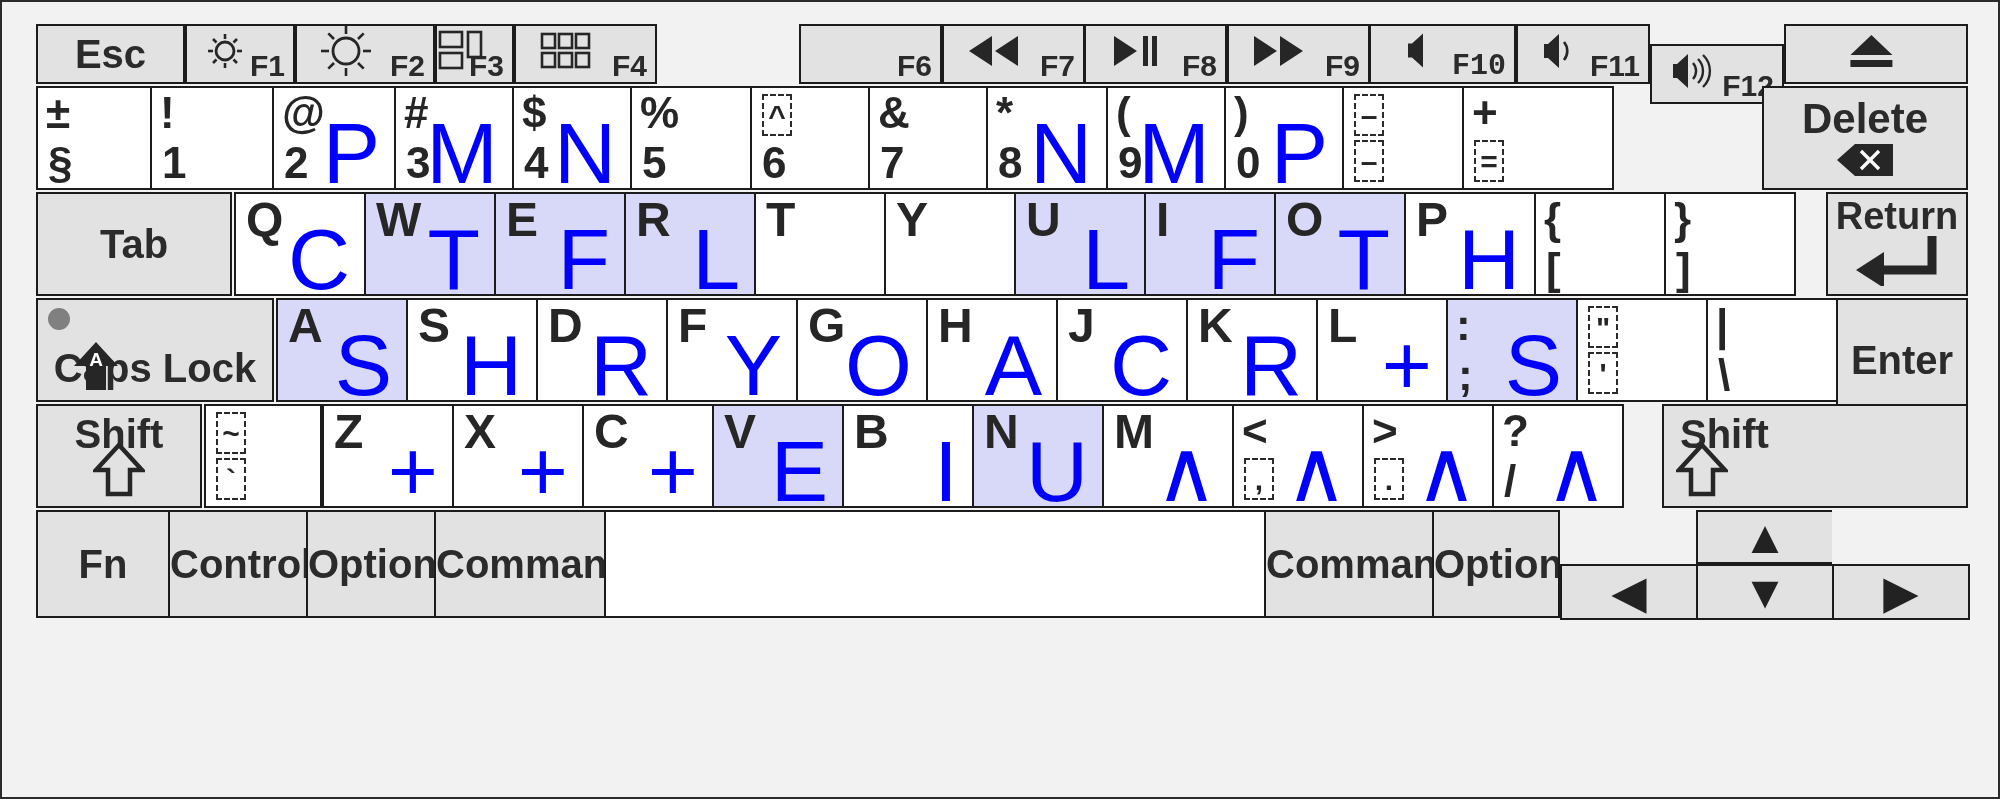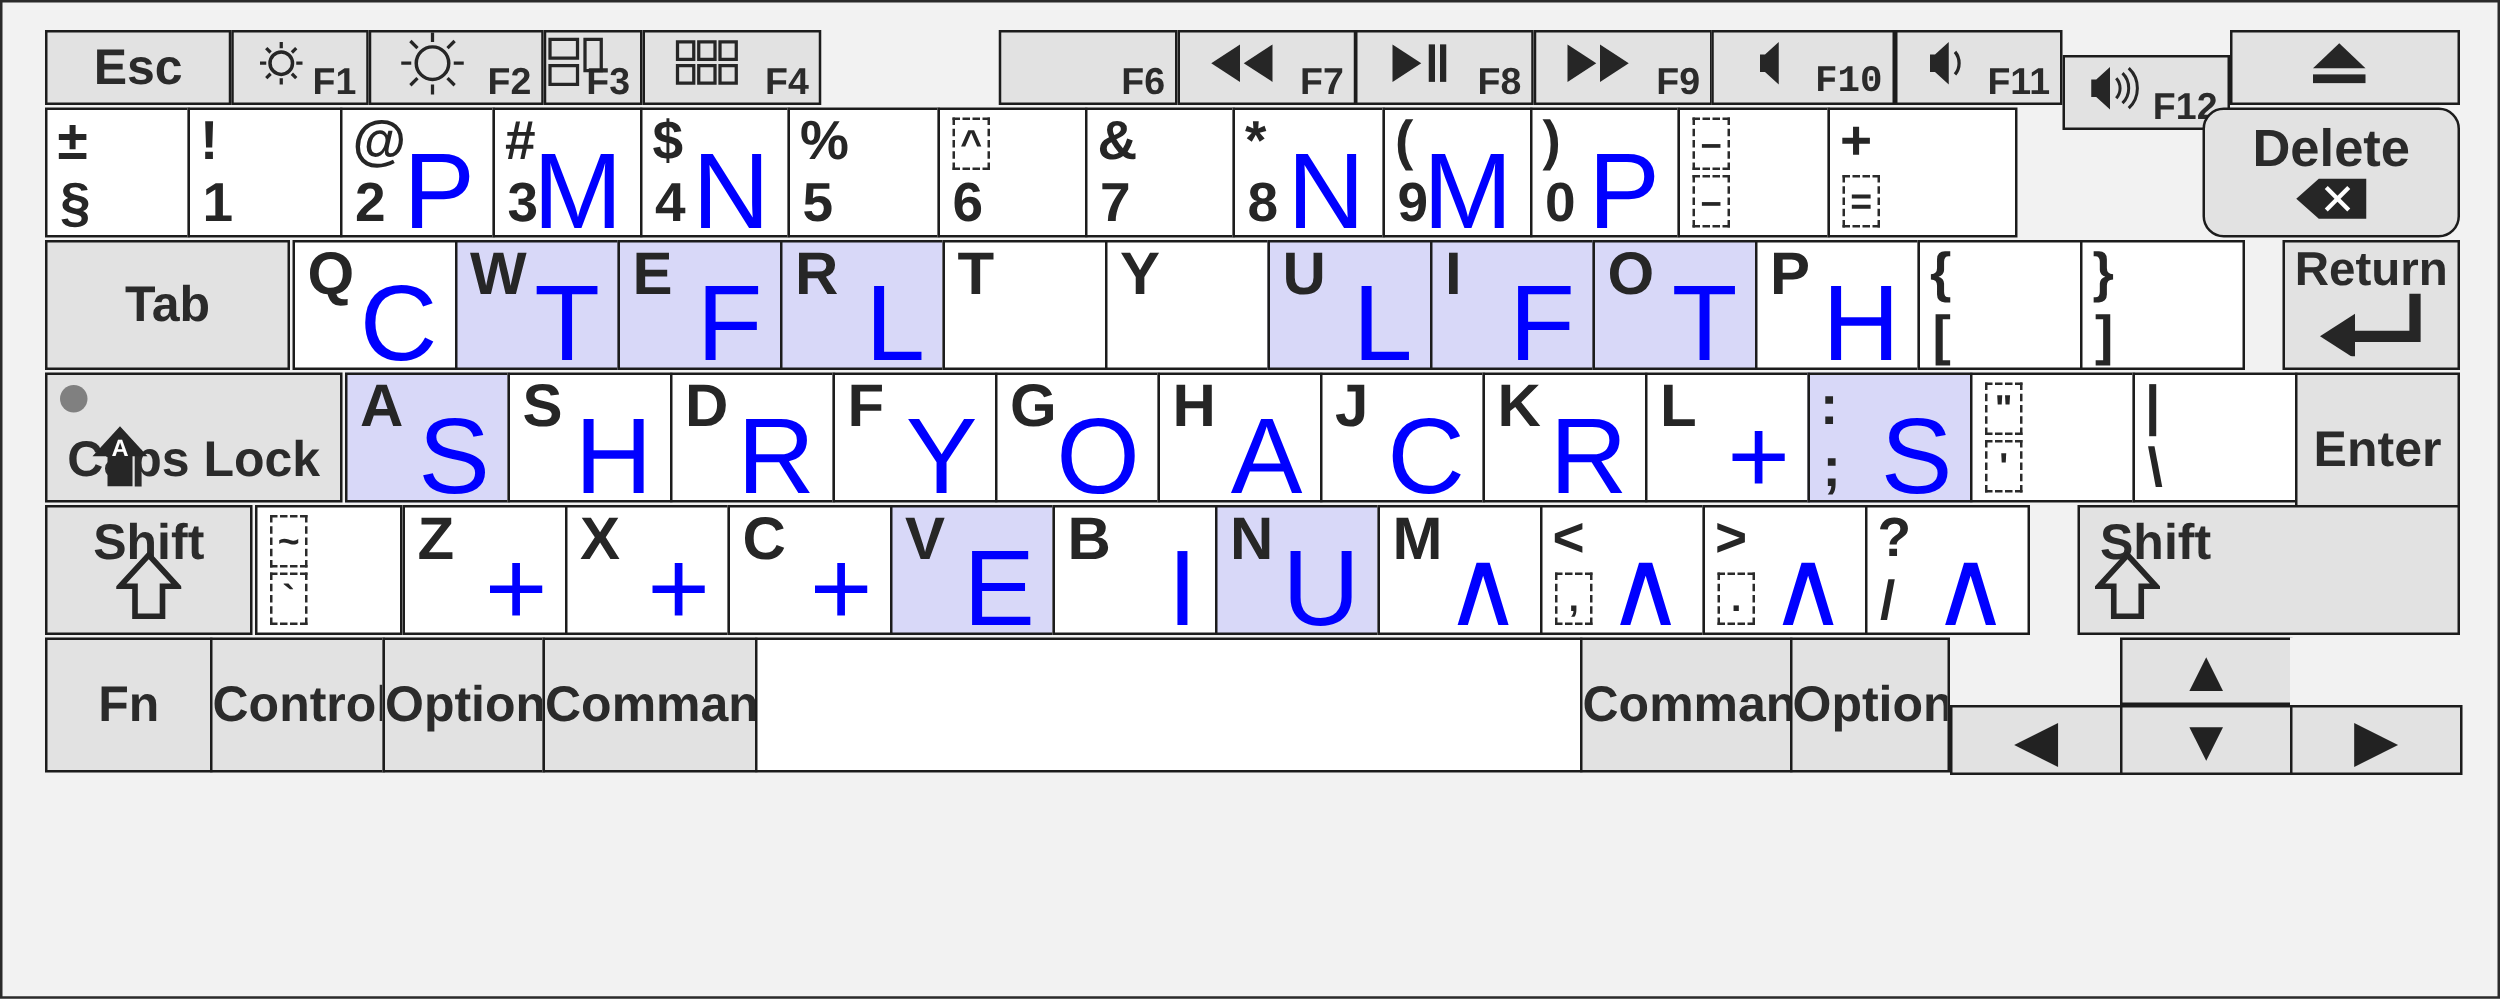--- a/index.html
+++ b/index.html
@@ -288,21 +288,21 @@
       <span class="big" style="color: rgb(0, 0, 255);">P</span>
     </div>
     <div class="key " style="left: 1340px; top: 84px; width: 122px; height: 104px;">
       <span class="deadbox" style="left: 10px; top: 6px; width: 30px; height: 42px; font-size: 30px; line-height: 40px;">–</span>
       <span class="deadbox" style="left: 10px; bottom: 6px; width: 30px; height: 42px; font-size: 30px; line-height: 40px;">–</span>
     </div>
     <div class="key " style="left: 1460px; top: 84px; width: 152px; height: 104px;">
       <span class="tl">+</span>
       <span class="deadbox" style="left: 10px; bottom: 6px; width: 30px; height: 42px; font-size: 30px; line-height: 40px;">=</span>
     </div>
-    <div class="key mod" style="left: 1760px; top: 84px; width: 206px; height: 104px; border-radius: 17px;">
+    <div class="key mod" style="left: 1760px; top: 84px; width: 206px; height: 104px;">
       <span class="modlabel" style="left: 0px; right: 0px; top: 8px; text-align: center; font-size: 42px;">Delete</span>
       <span style="position: absolute; left: 0px; right: 0px; bottom: 6px; text-align: center;"><span style="display: inline-block;"><svg width="60" height="36" viewBox="0 0 60 36" xmlns="http://www.w3.org/2000/svg">
             <polygon points="2,18 20,2 58,2 58,34 20,34" fill="#262626"></polygon>
             <line x1="26" y1="9" x2="44" y2="27" stroke="#ffffff" stroke-width="3.4"></line>
             <line x1="44" y1="9" x2="26" y2="27" stroke="#ffffff" stroke-width="3.4"></line>
           </svg></span></span>
     </div>
     <div class="key mod" style="left: 34px; top: 190px; width: 196px; height: 104px;">
       <span class="modlabel" style="left: 0px; right: 0px; top: 50%; transform: translateY(-50%); text-align: center; font-size: 40px;">Tab</span>
     </div>

